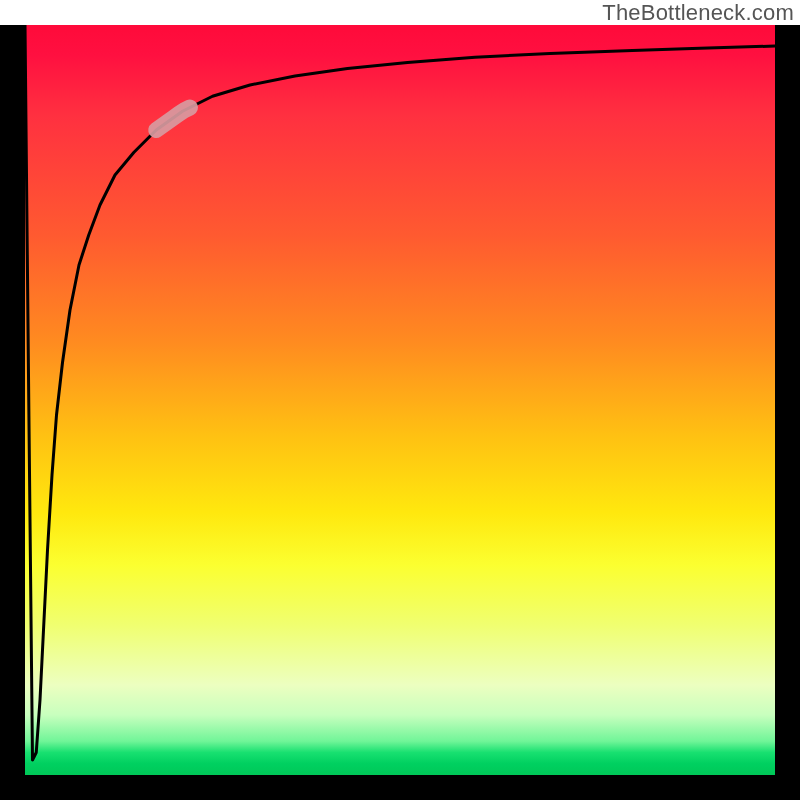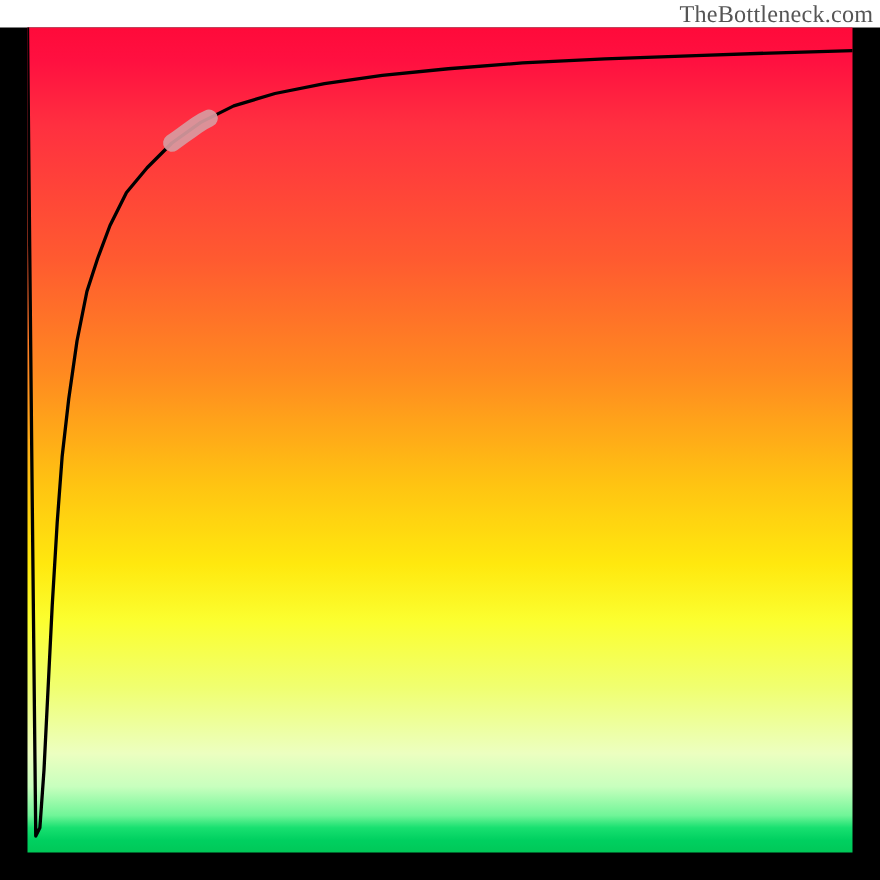--- a/index.html
+++ b/index.html
@@ -6,21 +6,21 @@
   html, body { width: 800px; height: 800px; overflow: hidden; background: #fff; }
   .frame {
     position: relative;
     width: 800px;
     height: 800px;
   }
   .attribution {
     position: absolute;
     top: 0;
     right: 6px;
-    font-family: Liberation Serif, serif;
+    font-family: Liberation Sans, sans-serif;
     font-size: 22px;
     color: #555;
     letter-spacing: 0.2px;
   }
   .plot-border {
     position: absolute;
     left: 0;
     top: 25px;
     width: 800px;
     height: 775px;

